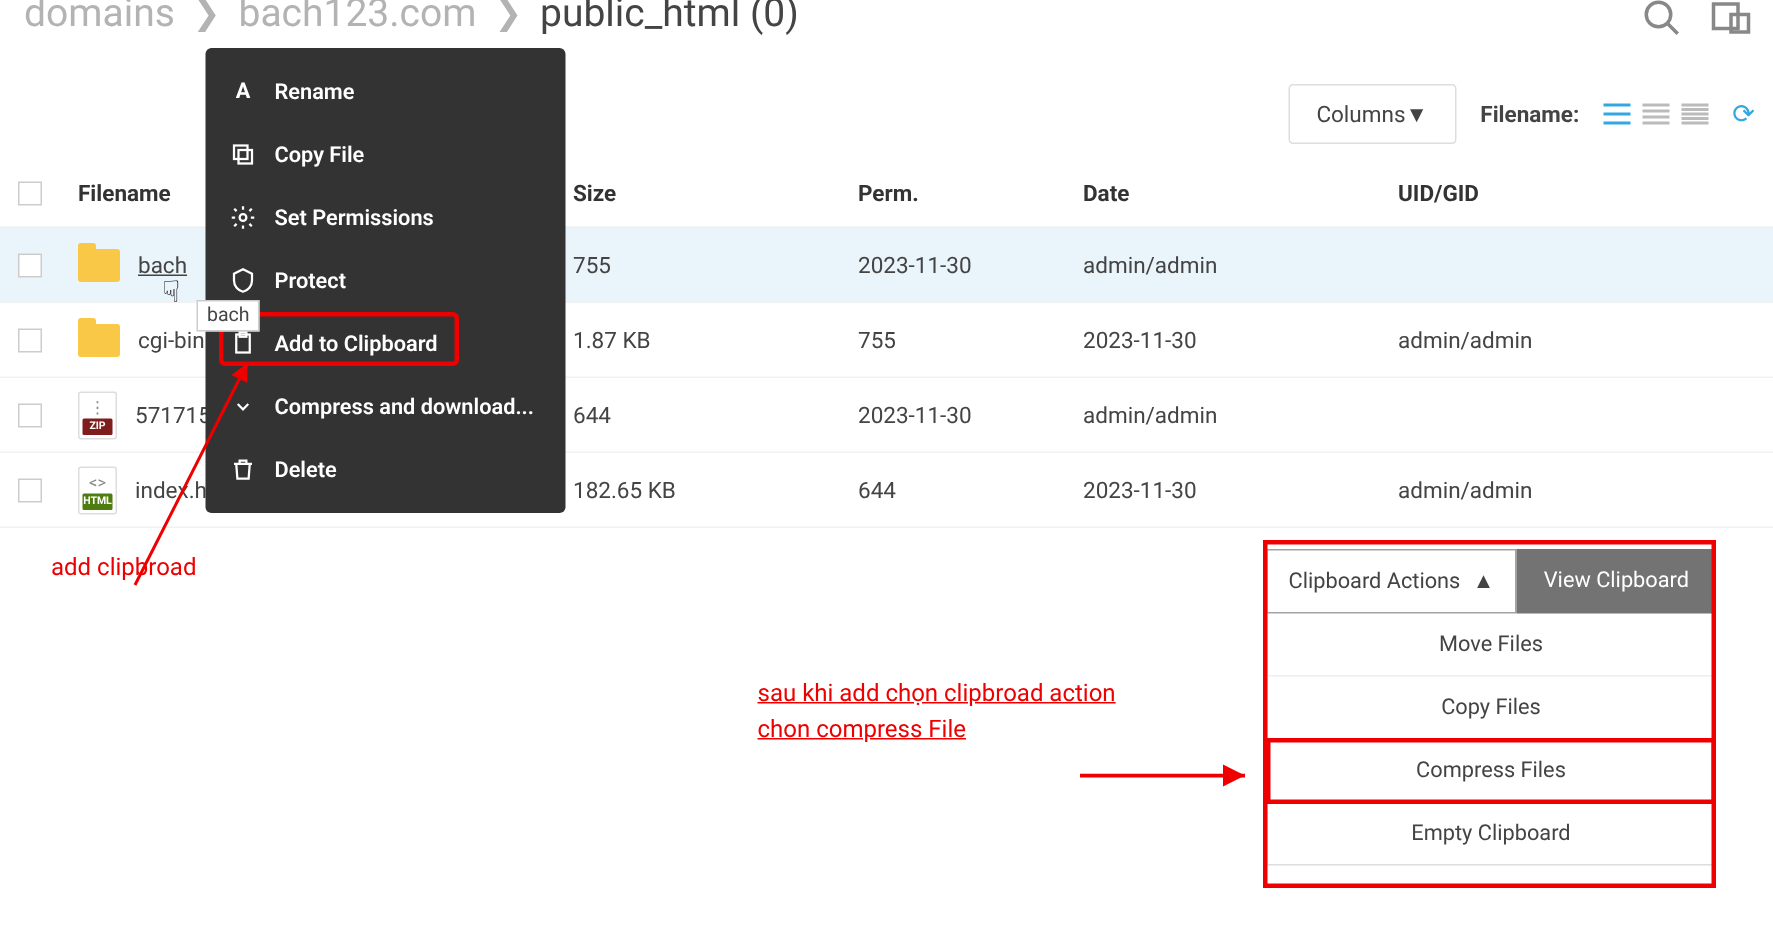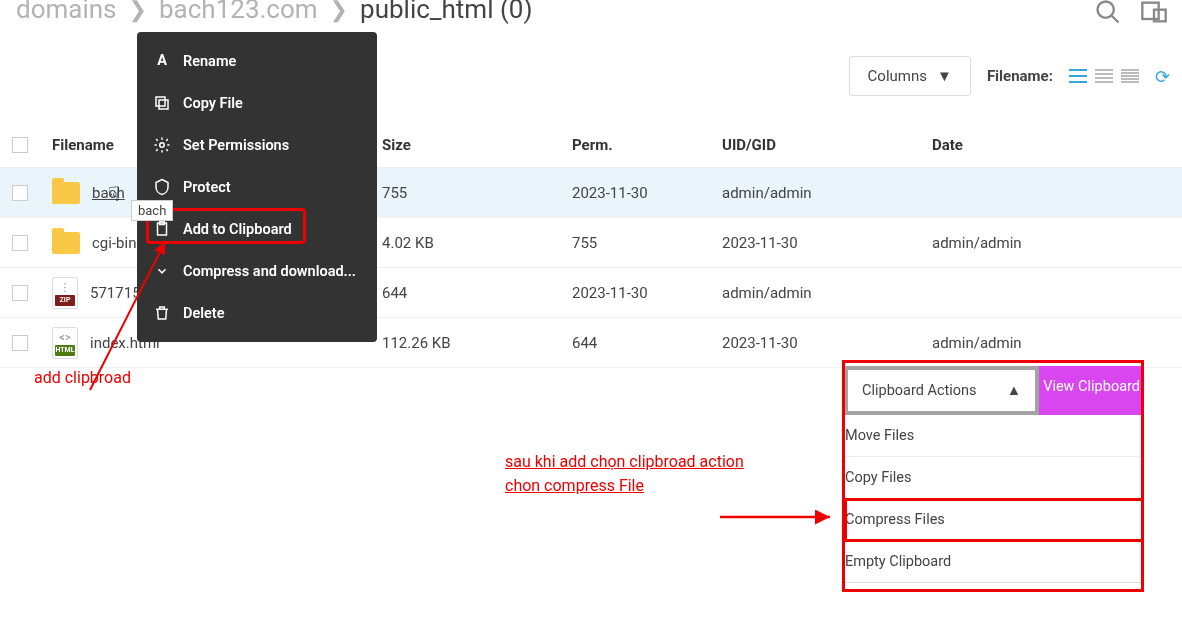--- a/index.html
+++ b/index.html
@@ -7,30 +7,30 @@
 
 
 .bc { position: absolute; top: -6px; left: 16px; font-size: 26px; color: #b3b3b3; display: flex; align-items: center; gap: 12px; }
 .bc .sep { font-size: 22px; }
 .bc .cur { color: #444; }
 .top-icons { position: absolute; right: 14px; top: -2px; display: flex; gap: 18px; color: #888; }
 .top-icons svg { width: 28px; height: 28px; }
 
 
 .tools { position: absolute; right: 12px; top: 56px; display: flex; align-items: center; gap: 16px; }
-.columns-btn { border: 1px solid #ddd; background: #fff; border-radius: 3px; padding: 10px 18px; font-size: 15px; color: #444; display: flex; align-items: center; gap: 10px; cursor: pointer; }
+.columns-btn { border: 1px solid #ddd; background: #fff; border-radius: 3px; padding: 10px 18px; font-size: 15px; color: #444; display: flex; align-items: center; gap: 0; cursor: pointer; }
 .density-lbl { font-weight: 700; font-size: 15px; color: #444; }
 .density-opts { display: flex; gap: 8px; align-items: center; }
 .density-opts .dopt { width: 18px; height: 14px; display: flex; flex-direction: column; justify-content: space-between; cursor: pointer; }
 .density-opts .dopt span { display: block; height: 2px; background: #bbb; }
 .density-opts .dopt.active span { background: #33a7e0; }
 .reload { color: #33a7e0; font-size: 18px; cursor: pointer; }
 
 
-.tbl { position: absolute; left: 0; right: 0; top: 122px; }
+.tbl { position: absolute; left: 0; right: 0; top: 106px; }
 .thead, .trow { display: grid; grid-template-columns: 46px 330px 190px 150px 210px 1fr; align-items: center; padding: 0 6px; }
 .thead { font-weight: 700; font-size: 15px; color: #333; height: 46px; border-bottom: 1px solid #eee; }
 .trow { height: 50px; border-bottom: 1px solid #f1f1f1; font-size: 15px; color: #444; }
 .trow.sel { background: #eaf4fb; }
 .fn { display: flex; align-items: center; gap: 12px; }
 .fn .name { color: #444; }
 .fn .name.u { text-decoration: underline; }
 .ck { width: 16px; height: 16px; border: 1px solid #ccc; background: #fff; margin-left: 6px; }
 
 
@@ -48,24 +48,24 @@
 .ctx-item svg, .ctx-item .ci { width: 18px; height: 18px; flex: 0 0 18px; }
 .add-hl { position: absolute; left: 146px; top: 208px; width: 160px; height: 36px; border: 3px solid #e00; border-radius: 4px; pointer-events: none; }
 
 
 .cursor { position: absolute; left: 108px; top: 182px; font-size: 20px; color: #000; pointer-events: none; }
 .tip { position: absolute; left: 131px; top: 200px; background: #fff; border: 1px solid #ccc; padding: 2px 6px; font-size: 13px; color: #444; }
 
 
 .clip { position: absolute; right: 38px; top: 366px; width: 300px; }
 .clip-head { display: flex; }
-.clip-actions { flex: 1; border: 4px solid #a3a3a3; padding: 12px 14px; font-size: 14.5px; color: #444; display: flex; align-items: center; justify-content: space-between; cursor: pointer; }
-.clip-view { background: #d946ef; color: #fff; padding: 12px 4px; font-size: 14.5px; cursor: pointer; }
+.clip-actions { flex: 1; border: 1px solid #a3a3a3; padding: 12px 14px; font-size: 14.5px; color: #444; display: flex; align-items: center; justify-content: space-between; cursor: pointer; }
+.clip-view { background: #737373; color: #fff; padding: 12px 18px; font-size: 14.5px; cursor: pointer; }
 .clip-list { border: 1px solid #ddd; border-top: none; }
-.clip-li { padding: 12px 0; font-size: 14.5px; color: #444; border-bottom: 1px solid #eee; cursor: pointer; }
+.clip-li { padding: 12px 0; text-align: center; font-size: 14.5px; color: #444; border-bottom: 1px solid #eee; cursor: pointer; }
 .clip-li:last-child { border-bottom: none; }
 .clip-li.hl { outline: 3px solid #e00; outline-offset: -2px; }
 
 
 .ann-red-box-big { position: absolute; left: 842px; top: 360px; width: 302px; height: 232px; border: 3px solid #e00; pointer-events: none; }
 .ann1 { position: absolute; left: 34px; top: 368px; color: #e00; font-size: 16px; text-align: center; }
 .ann2 { position: absolute; left: 505px; top: 450px; color: #e00; font-size: 16px; line-height: 1.5; text-decoration: underline; }
 .arrow-svg { position: absolute; pointer-events: none; }
 </style>
 </head>
@@ -119,22 +119,22 @@
 </div>
 
 <div class="tbl">
   <div class="thead">
     <div>
         <div class="ck"></div>
       </div>
     <div>Filename</div>
     <div>Size</div>
     <div>Perm.</div>
+    <div>Date</div>
     <div>UID/GID</div>
-    <div>Date</div>
   </div>
 
   <div class="trow sel">
     <div>
         <div class="ck"></div>
       </div>
     <div class="fn">
         <div class="folder"></div>
         <span class="name u">bach</span>
       </div>
@@ -143,21 +143,21 @@
     <div>admin/admin</div>
   </div>
   <div class="trow">
     <div>
         <div class="ck"></div>
       </div>
     <div class="fn">
         <div class="folder"></div>
         <span class="name">cgi-bin</span>
       </div>
-    <div>4.02 KB</div>
+    <div>1.87 KB</div>
     <div>755</div>
     <div>2023-11-30</div>
     <div>admin/admin</div>
   </div>
   <div class="trow">
     <div>
         <div class="ck"></div>
       </div>
     <div class="fn">
         <div class="fileico">
@@ -174,21 +174,21 @@
     <div>
         <div class="ck"></div>
       </div>
     <div class="fn">
         <div class="fileico">
           <div class="glyph">&lt;&gt;</div>
           <div class="tag html">HTML</div>
         </div>
         <span class="name">index.html</span>
       </div>
-    <div>112.26 KB</div>
+    <div>182.65 KB</div>
     <div>644</div>
     <div>2023-11-30</div>
     <div>admin/admin</div>
   </div>
 </div>
 
 <div class="ctx">
   <div class="ctx-item">
     <span class="ci" style="font-weight:700;text-align:center">A</span>
     <span>Rename</span>

